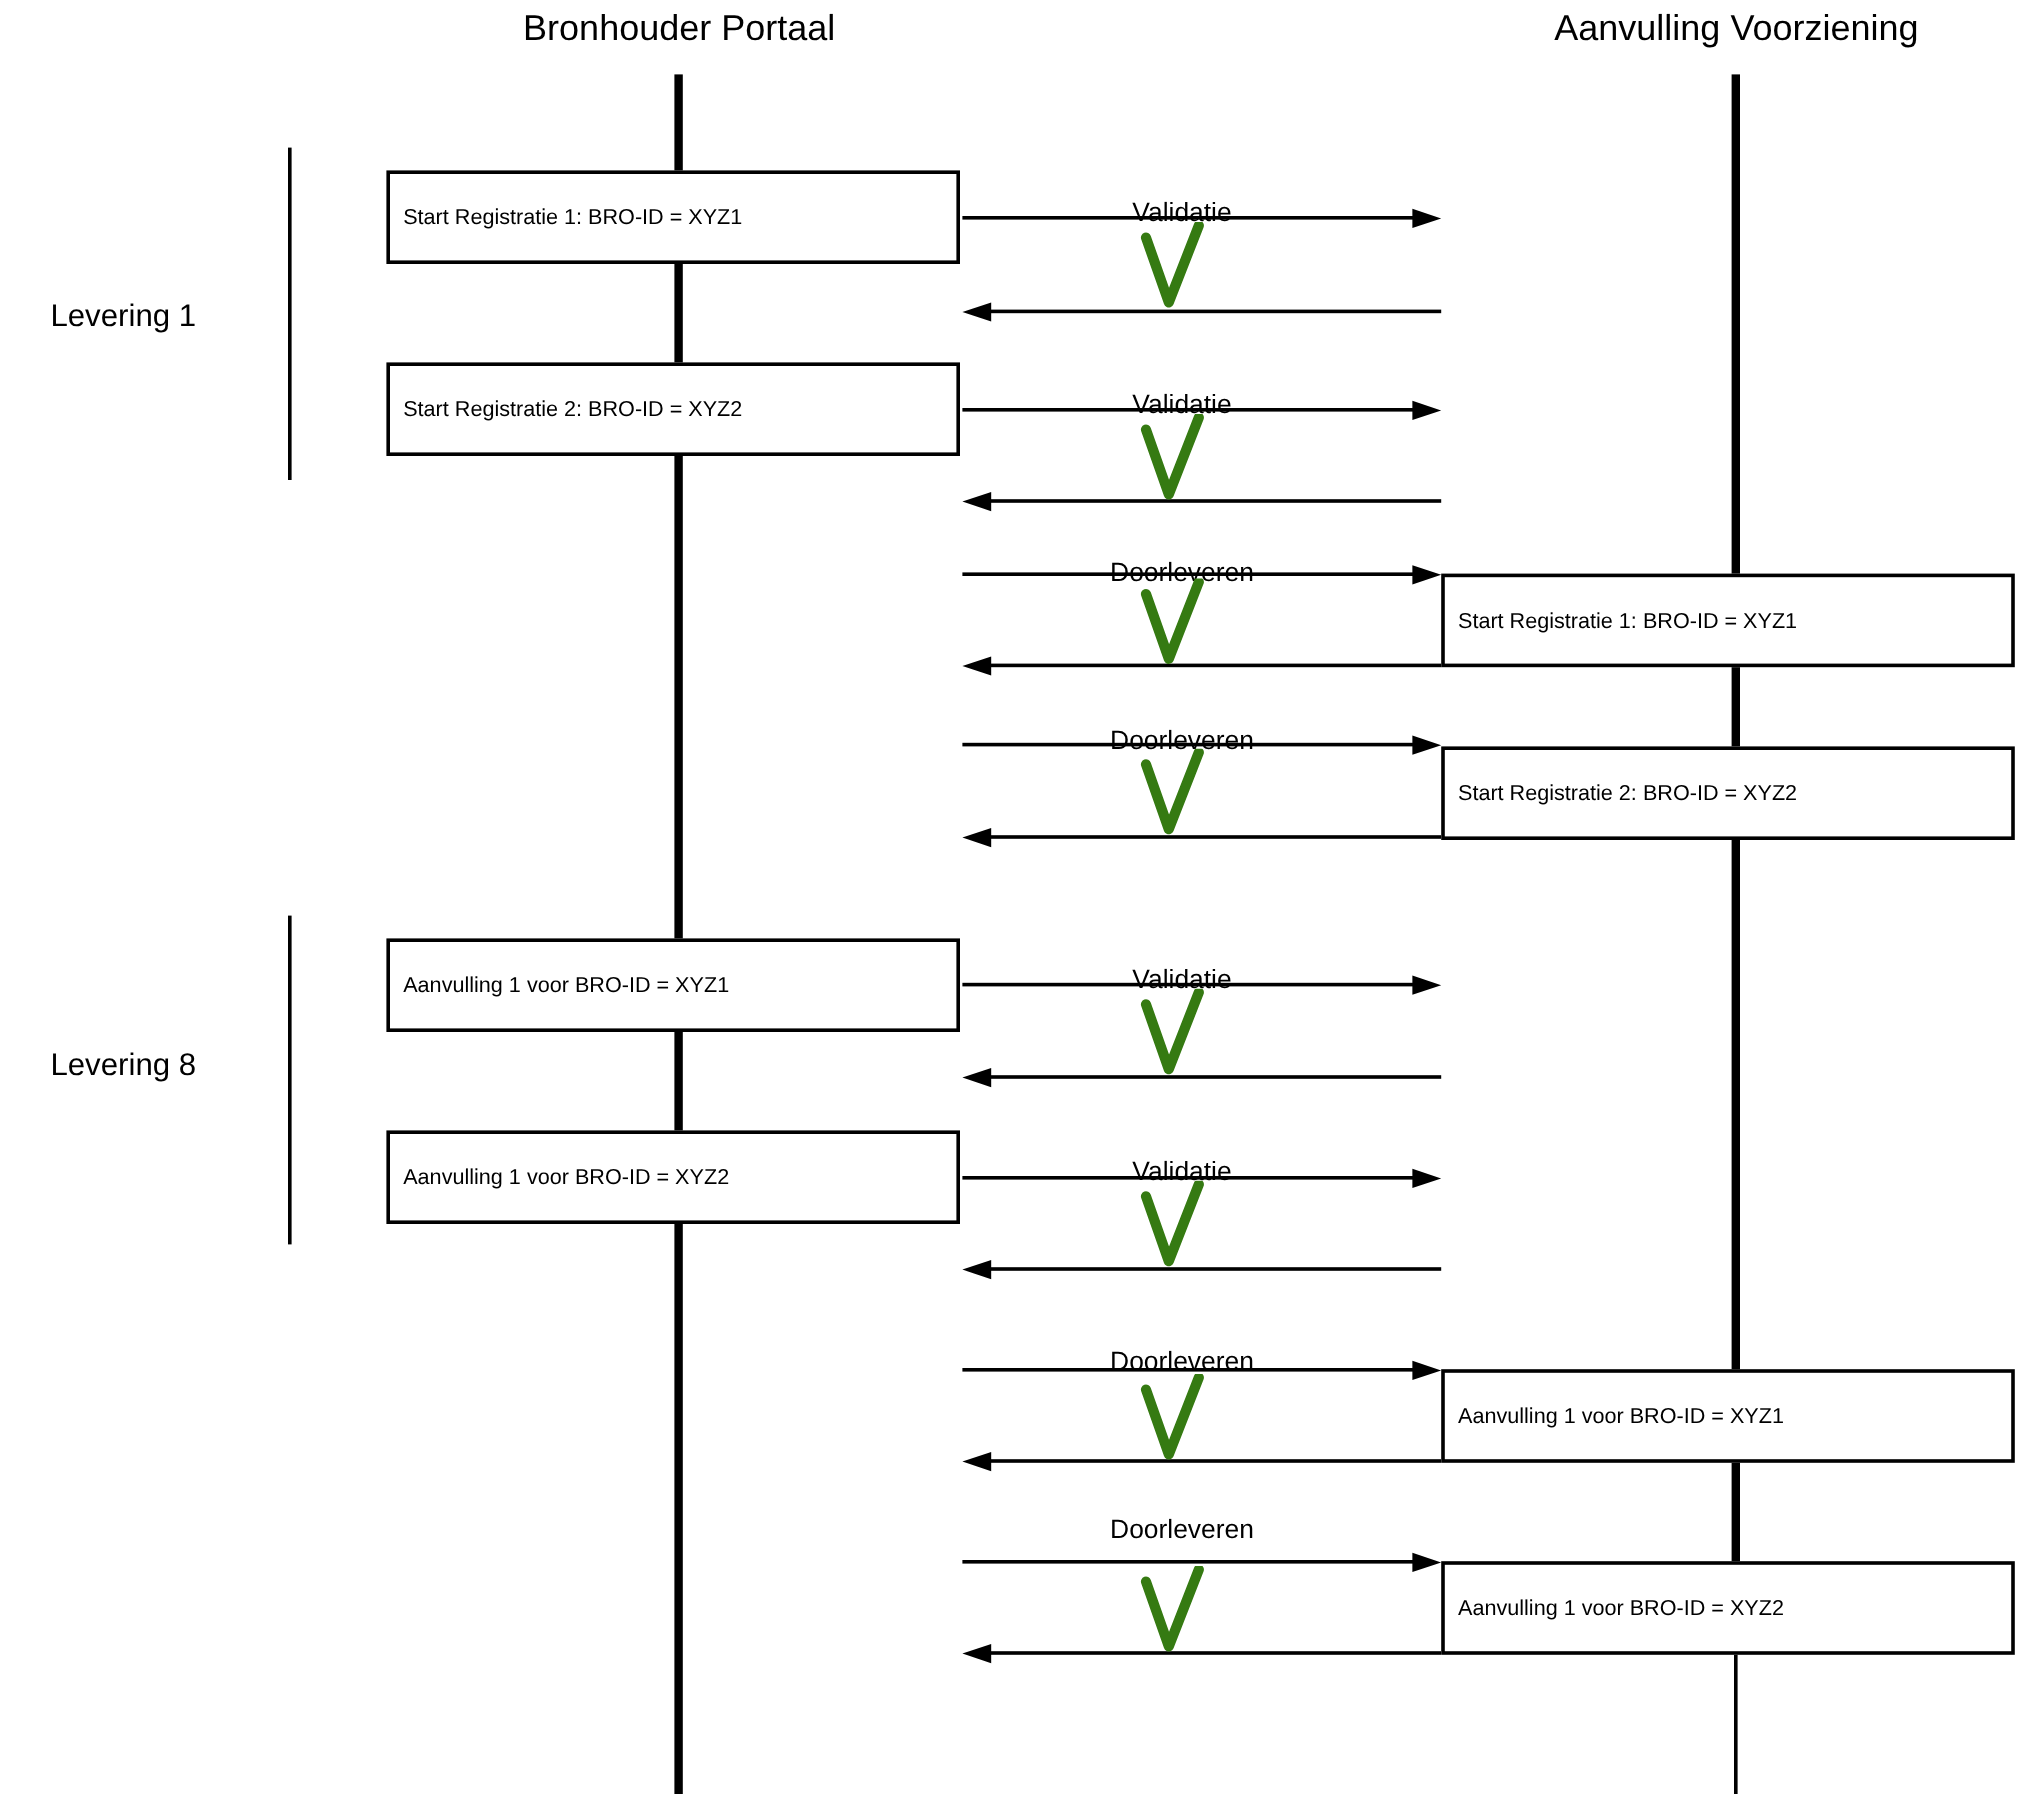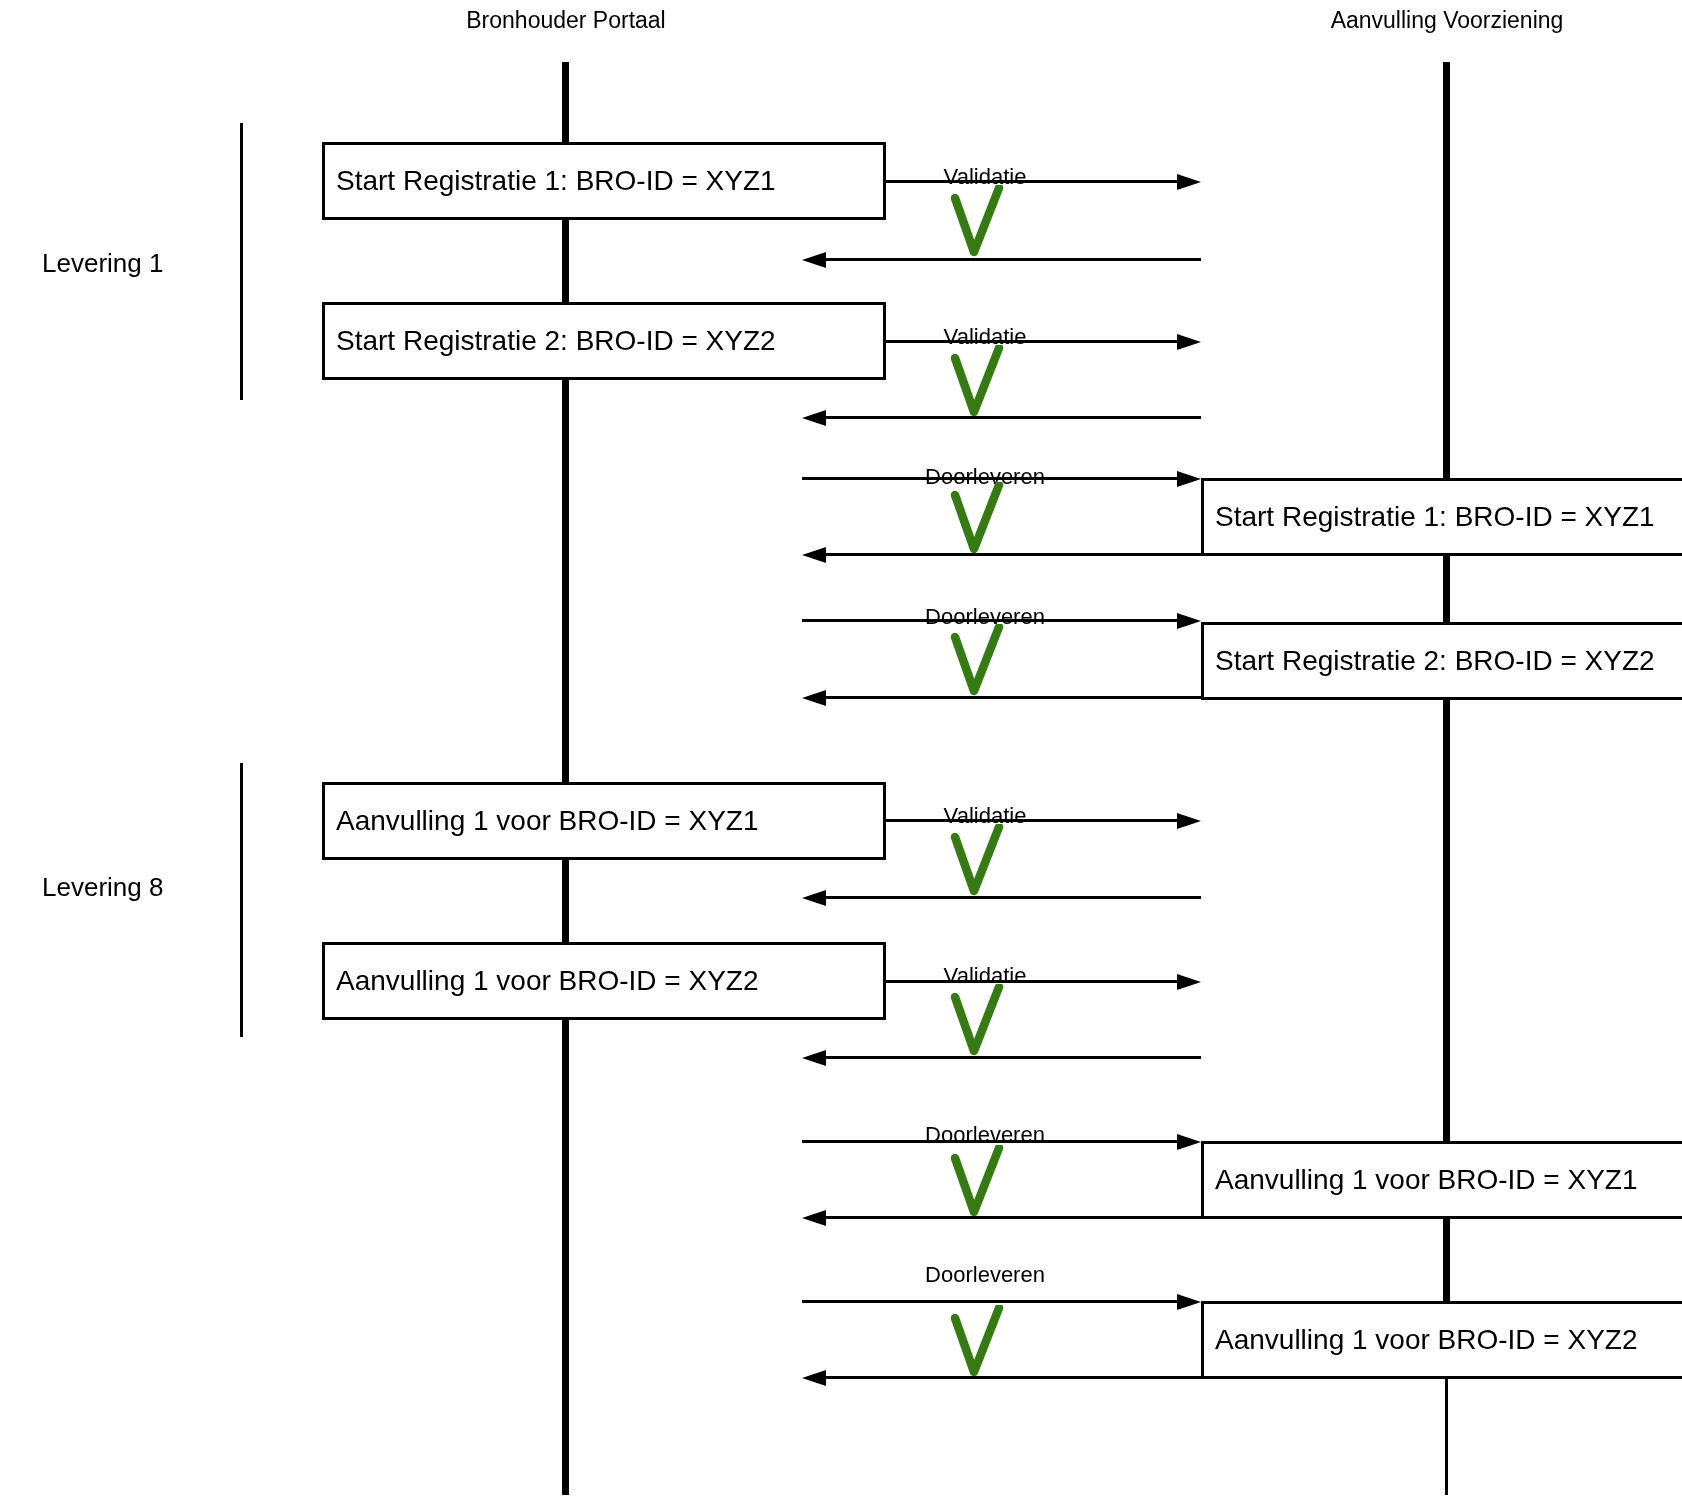--- a/index.html
+++ b/index.html
@@ -2,30 +2,30 @@
 <html><head>
 <meta charset="utf-8">
 <style>
   html,body { margin:0; padding:0; background:#ffffff; }
   .diagram {
     position:relative; width:1682px; height:1506px; background:#ffffff;
     font-family:"Liberation Sans", sans-serif; color:#000; overflow:hidden;
   }
   .actor-title {
     position:absolute; top:7px; transform:translateX(-50%);
-    font-size:23px; white-space:nowrap;
+    font-size:30px; white-space:nowrap;
   }
   .lifeline { position:absolute; width:7px; background:#000; }
   .lifeline.thin { width:3px; }
   .bracket { position:absolute; width:3px; background:#000; }
   .group-label { position:absolute; font-size:26px; white-space:nowrap; }
   .box {
-    position:absolute; width:564px; height:78px; box-sizing:border-box;
+    position:absolute; width:478px; height:78px; box-sizing:border-box;
     border:3px solid #000; background:#fff; display:flex; align-items:center;
-    padding-left:11px; font-size:28px; white-space:nowrap; z-index:3;
+    padding-left:11px; font-size:18px; white-space:nowrap; z-index:3;
   }
   .msg-label {
     position:absolute; left:985px; transform:translateX(-50%);
     font-size:22px; white-space:nowrap; z-index:2;margin-top:16px;
   }
   .arrow { position:absolute; left:802px; width:399px; height:3px; z-index:2; }
   .arrow::before {
     content:""; position:absolute; top:0; height:3px; background:#000;
   }
   .arrow.right::before { left:0; right:18px; }

